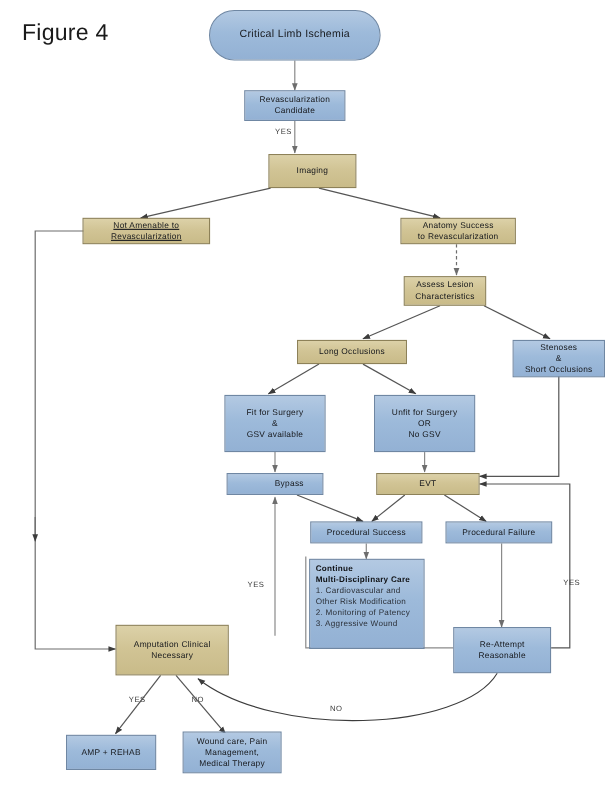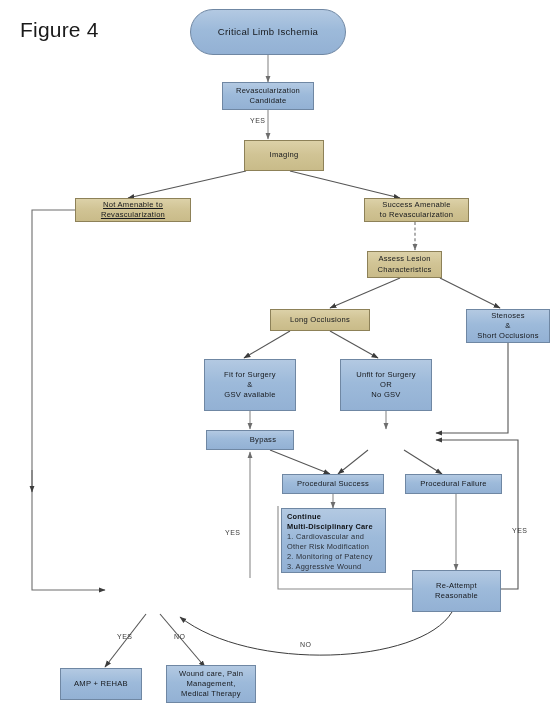--- a/index.html
+++ b/index.html
@@ -166,21 +166,21 @@
   <div class="node blue" style="left:222px; top:82px; width:92px; height:28px; white-space:pre-line;">Revascularization
 Candidate</div>
 
   <div class="edge-label" style="left:250px; top:117px;">YES</div>
 
   <div class="node tan" style="left:228px; top:140px; width:80px; height:31px;margin-left:16px;">Imaging</div>
 
   <div class="node tan" style="left:75px; top:198px; width:116px; height:24px; white-space:pre-line;text-decoration:underline;">Not Amenable to
 Revascularization</div>
 
-  <div class="node tan" style="left:364px; top:198px; width:105px; height:24px; white-space:pre-line;">Success Amenable
+  <div class="node tan" style="left:364px; top:198px; width:105px; height:24px; white-space:pre-line;">Anatomy Success
 to Revascularization</div>
 
   <div class="node tan" style="left:367px; top:251px; width:75px; height:27px; white-space:pre-line;">Assess Lesion
 Characteristics</div>
 
   <div class="node tan" style="left:270px; top:309px; width:100px; height:22px;">Long Occlusions</div>
 
   <div class="node blue" style="left:466px; top:309px; width:84px; height:34px; white-space:pre-line;">Stenoses
 &amp;
 Short Occlusions</div>
@@ -188,41 +188,44 @@
   <div class="node blue" style="left:204px; top:359px; width:92px; height:52px; white-space:pre-line;">Fit for Surgery
 &amp;
 GSV available</div>
 
   <div class="node blue" style="left:340px; top:359px; width:92px; height:52px; white-space:pre-line;">Unfit for Surgery
 OR
 No GSV</div>
 
   <div class="node blue" style="left:206px; top:430px; width:88px; height:20px;padding-left:28px;">Bypass</div>
 
+  <div class="node tan" style="left:342px; top:430px; width:94px; height:20px;">EVT</div>
 
   <div class="node blue" style="left:282px; top:474px; width:102px; height:20px;">Procedural Success</div>
 
   <div class="node blue" style="left:405px; top:474px; width:97px; height:20px;">Procedural Failure</div>
 
   <div class="edge-label" style="left:225px; top:529px;">YES</div>
 
-  <div class="node blue listbox" style="left:281px; top:508px; width:105px; height:65px;">
+  <div class="node blue listbox" style="left:281px; top:508px; width:105px; height:82px;">
     <span class="hdr">Continue</span>
     <span class="hdr">Multi-Disciplinary Care</span>
     <span class="li">1. Cardiovascular and</span>
     <span class="li">Other Risk Modification</span>
     <span class="li">2. Monitoring of Patency</span>
     <span class="li">3. Aggressive Wound</span>
   </div>
 
   <div class="edge-label" style="left:512px; top:527px;">YES</div>
 
   <div class="node blue" style="left:412px; top:570px; width:89px; height:42px; white-space:pre-line;">Re-Attempt
 Reasonable</div>
 
+  <div class="node tan" style="left:105px; top:568px; width:103px; height:46px; white-space:pre-line;">Amputation Clinical
+Necessary</div>
 
   <div class="edge-label" style="left:117px; top:633px;">YES</div>
   <div class="edge-label" style="left:174px; top:633px;">NO</div>
   <div class="edge-label" style="left:300px; top:641px;">NO</div>
 
   <div class="node blue" style="left:60px; top:668px; width:82px; height:32px;">AMP + REHAB</div>
 
   <div class="node blue" style="left:166px; top:665px; width:90px; height:38px; white-space:pre-line;">Wound care, Pain
 Management,
 Medical Therapy</div>

